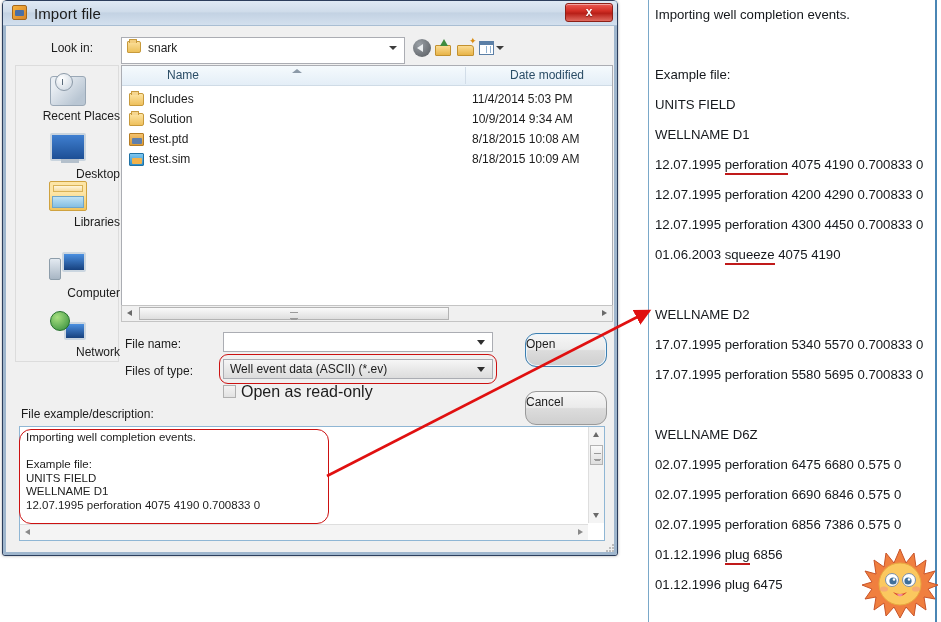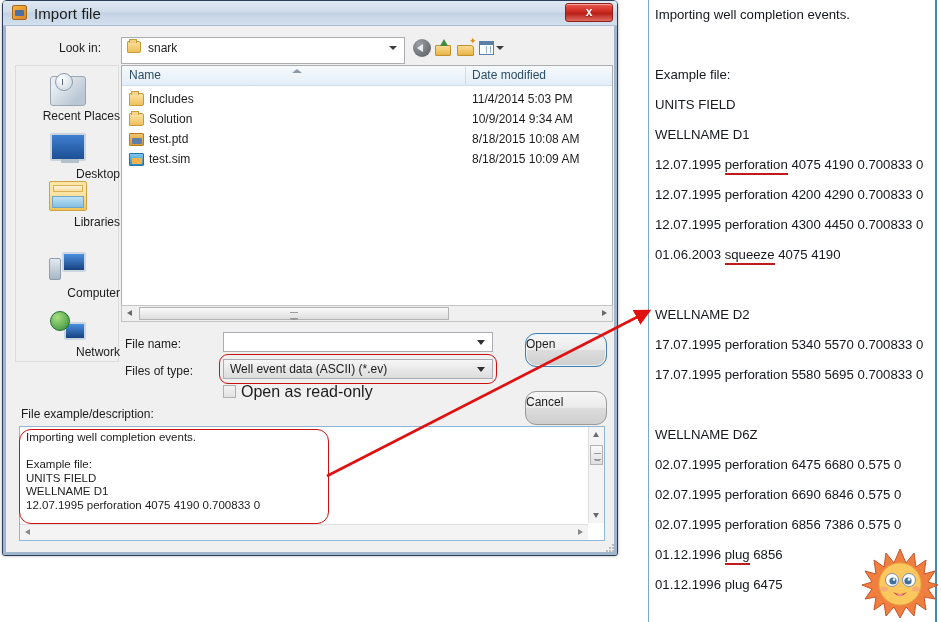--- a/index.html
+++ b/index.html
@@ -54,21 +54,21 @@
     box-sizing:border-box;cursor:pointer;
     box-shadow:inset 0 1px 0 rgba(255,255,255,.45);
   }
   .close-btn span{
     position:absolute;left:0;right:0;top:1px;text-align:center;
     font-size:12px;font-weight:bold;color:#fff;font-family:"Liberation Sans",sans-serif;
     text-shadow:0 1px 1px rgba(0,0,0,.4);
   }
 
   
-  .lookin-label{position:absolute;left:56px;top:40px;font-size:12px;color:#1c1c1c;}
+  .lookin-label{position:absolute;left:48px;top:40px;font-size:12px;color:#1c1c1c;}
   .lookin-combo{
     position:absolute;left:118px;top:36px;width:284px;height:27px;
     background:#fff;border:1px solid #abadb3;box-sizing:border-box;
   }
   .lookin-combo .folder-ico{
     position:absolute;left:5px;top:3px;width:14px;height:12px;
     background:linear-gradient(to bottom,#fcdf9a,#ecc05a);
     border:1px solid #c79a3c;border-radius:1px 2px 2px 1px;box-sizing:border-box;
   }
   .lookin-combo .folder-ico:before{
@@ -146,21 +146,21 @@
   .filelist{
     position:absolute;left:118px;top:64px;width:492px;height:246px;
     background:#fff;border:1px solid #abadb3;box-sizing:border-box;
   }
   .fl-header{
     position:absolute;left:0;top:0;right:0;height:19px;
     background:linear-gradient(to bottom,#f5fafd,#e4eef7);
     border-bottom:1px solid #cfdbe6;
   }
   .fl-header .col{
-    position:absolute;top:2px;font-size:12px;color:#2b4d66;
+    position:absolute;top:2px;font-size:12px;color:#2b4d66;margin-left:38px;
   }
   .fl-header .col.name{left:7px;}
   .fl-header .col.date{left:350px;}
   .fl-header .divider{position:absolute;top:1px;bottom:1px;width:1px;background:#d2dde8;}
   .fl-header .sortcaret{
     position:absolute;left:170px;top:3px;width:0;height:0;
     border-left:5px solid transparent;border-right:5px solid transparent;border-bottom:4px solid #8c9aa8;
   }
   .row{position:absolute;left:0;right:0;height:19px;}
   .row .nm{position:absolute;left:27px;top:2px;font-size:12px;color:#1c1c1c;}

